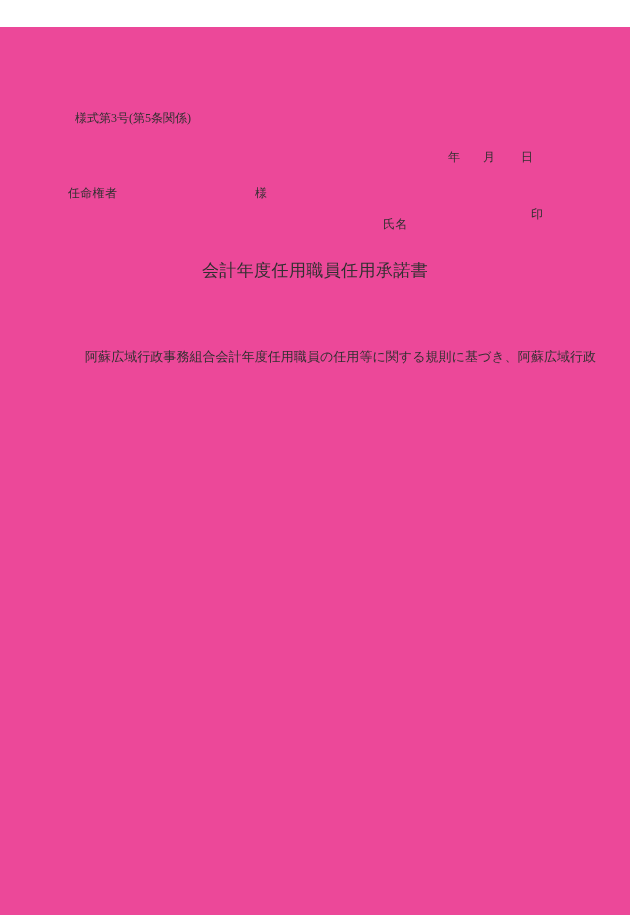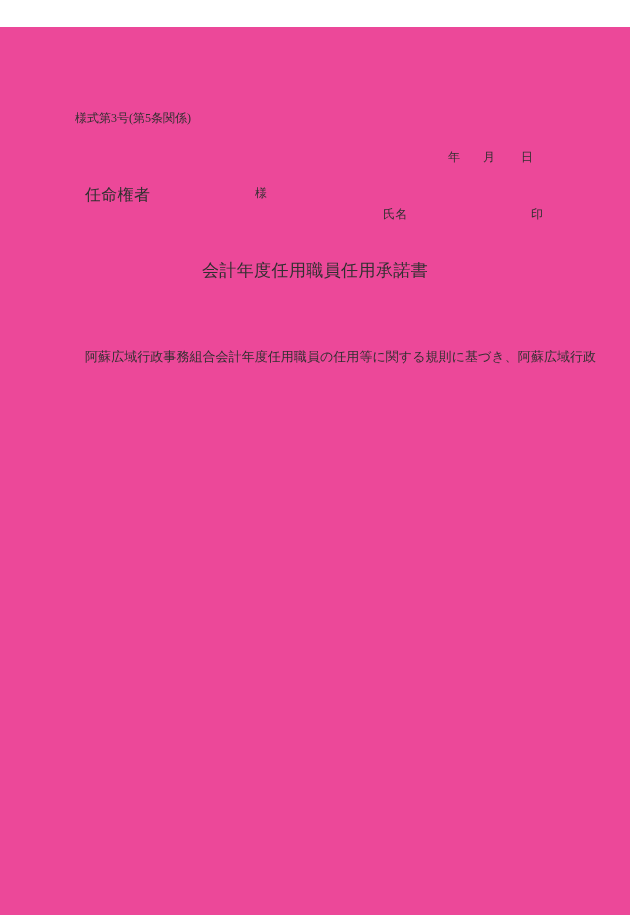--- a/index.html
+++ b/index.html
@@ -15,24 +15,24 @@
     margin-top: 27px;
   }
   .abs { position: absolute; white-space: pre; }
 
   .form-number   { left: 75px;  top: 83px;  font-size: 12px; }
 
   .year-label    { left: 448px; top: 122px; font-size: 12px; }
   .month-label   { left: 483px; top: 122px; font-size: 12px; }
   .day-label     { left: 521px; top: 122px; font-size: 12px; }
 
-  .appointer-label { left: 85px;  top: 158px; font-size: 16px; letter-spacing: 0.3px; text-align: right; }
+  .appointer-label { left: 68px;  top: 158px; font-size: 12px; letter-spacing: 0.3px; text-align: right; }
   .honorific       { left: 255px; top: 158px; font-size: 12px; }
 
-  .name-label    { left: 383px; top: 179px; font-size: 12px; letter-spacing: 0.3px; }
+  .name-label    { left: 383px; top: 189px; font-size: 12px; letter-spacing: 0.3px; }
   .seal-label    { left: 531px; top: 179px; font-size: 12px; }
 
   .doc-title {
     left: 0; top: 232px; width: 630px;
     text-align: center;
     font-size: 17px;
     letter-spacing: 0.4px;
   }
 
   .body-text { left: 65px; top: 288px; width: 510px; font-size: 13px; }

